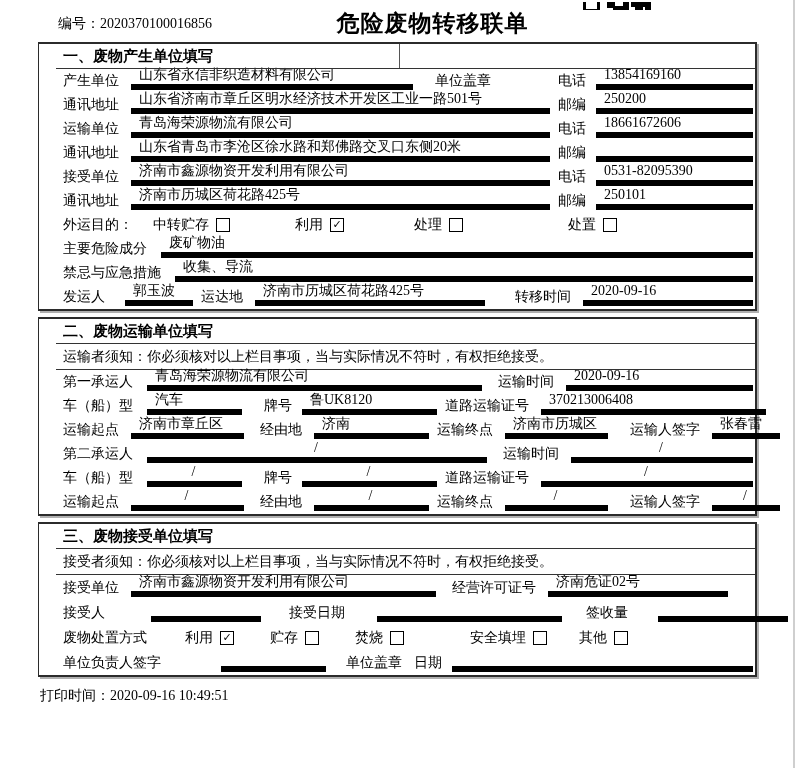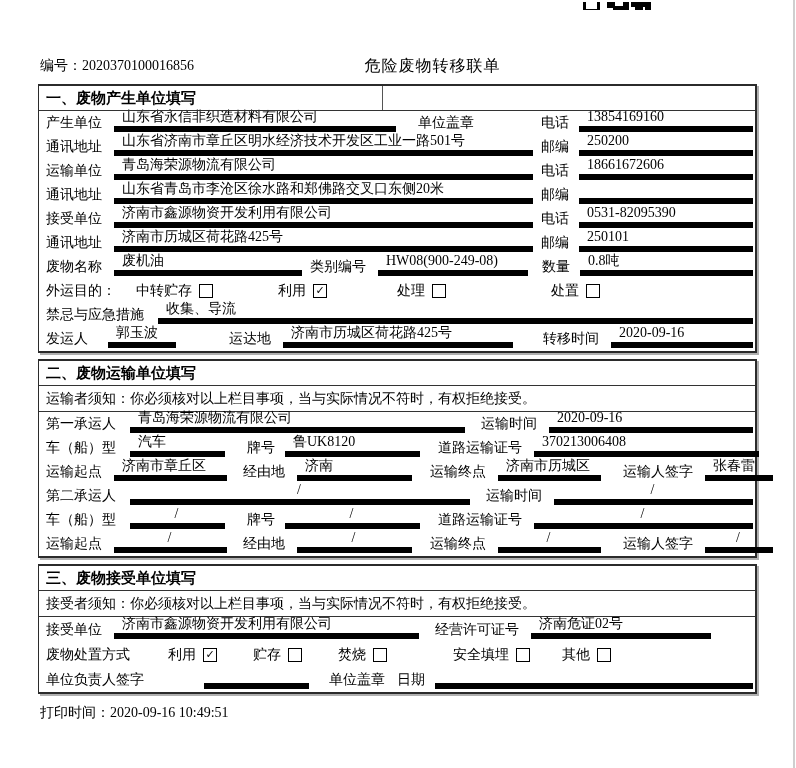--- a/index.html
+++ b/index.html
@@ -7,27 +7,27 @@
     width:796px;height:768px;position:relative;overflow:hidden;
     background:#ffffff;color:#000;
     font-family:"Liberation Serif","DejaVu Serif",serif;
     font-size:14px;
   }
   .doc{padding:9px 0 0 38px;position:relative;}
   .win-edge{position:absolute;right:1px;top:0;bottom:0;width:2px;background:#cfcfcf;}
 
   
   .hdr{position:relative;width:719px;height:33px;}
-  .hdr .no{position:absolute;left:2px;top:6px;white-space:nowrap;}
-  .hdr .title{text-align:center;padding-left:70px;font-size:16px;font-weight:normal;letter-spacing:1px;line-height:30px;margin-top:42px;}
+  .hdr .no{position:absolute;left:20px;top:6px;white-space:nowrap;}
+  .hdr .title{text-align:center;padding-left:70px;font-size:23px;font-weight:bold;letter-spacing:1px;line-height:30px;}
   .qr{position:absolute;top:0;left:583px;width:68px;height:10px;overflow:hidden;}
 
   
   .box{width:719px;border:2px solid #2b2b2b;border-left-width:1px;box-sizing:border-box;
-       box-shadow:2px 2px 0 #b0b0b0;margin-bottom:6px;background:#fff;}
+       box-shadow:2px 2px 0 #b0b0b0;margin-bottom:6px;background:#fff;padding-left:17px;}
   .sec-title{font-weight:bold;font-size:15px;padding:3px 7px 2px 7px;border-bottom:1px solid #333;
              height:25px;box-sizing:border-box;position:relative;}
   .hdr-div{position:absolute;left:343px;top:0;bottom:0;border-left:1px solid #555;}
   .note{padding:4px 7px 3px 7px;border-bottom:1px solid #333;height:26px;box-sizing:border-box;white-space:nowrap;}
 
   
   .row{display:flex;align-items:flex-end;height:24px;padding:0 2px 3px 7px;box-sizing:border-box;}
   .row25{height:25px;}
   .lbl{margin-right:10px;white-space:nowrap;line-height:18px;flex:none;}
   .val{border-bottom:6px solid #000000;padding:0 2px 0 8px;white-space:nowrap;line-height:18px;
@@ -35,23 +35,23 @@
   .fill{flex:1 1 auto;margin-right:0;}
   .ctr{text-align:center;padding-left:0;}
   .left{flex:0 0 495px;display:flex;align-items:flex-end;margin-top:24px;}
   .fillL{flex:1 1 auto;}
 
   .w28{width:28px}.w44{width:44px}.w58{width:58px}.w68{width:68px}.w72{width:72px}.w74{width:74px}
   .w86{width:86px}.w88{width:88px}.w95{width:95px}.w102{width:102px}.w103{width:103px}.w105{width:105px}
   .w110{width:110px}.w113{width:113px}.w115{width:115px}.w130{width:130px}.w132{width:132px}.w135{width:135px}
   .w150{width:150px}.w180{width:180px}.w185{width:185px}.w188{width:188px}.w225{width:225px}.w230{width:230px}
   .w282{width:282px}.w305{width:305px}.w335{width:335px}.w340{width:340px}
-  .ml6{margin-left:6px}.ml8{margin-left:8px}.ml10{margin-left:10px}.ml12{margin-left:12px}.ml14{margin-left:14px}
+  .ml6{margin-left:6px}.ml8{margin-left:8px}.ml10{}.ml12{margin-left:12px}.ml14{margin-left:14px}
   .ml16{margin-left:16px}.ml18{margin-left:18px}.ml20{margin-left:20px}.ml22{margin-left:22px}.ml24{margin-left:24px}.ml34{margin-left:34px}.ml36{margin-left:36px}.ml40{margin-left:32px}.ml42{margin-left:66px}
-  .ml45{margin-left:45px}.ml46{margin-left:46px}.ml65{margin-left:65px}.ml70{margin-left:70px}
+  .ml45{}.ml46{margin-left:46px}.ml65{margin-left:65px}.ml70{margin-left:70px}
   .ml105{margin-left:105px}.ml135{}
 
   
   .opt{display:flex;align-items:flex-end;flex:none;}
   .opt .lbl{margin-right:0;}
   .cb{display:inline-block;width:12px;height:12px;border:1px solid #000;margin:0 0 2px 7px;
       line-height:12px;font-size:11px;text-align:center;flex:none;
       font-family:"DejaVu Sans",sans-serif;}
   .cb.on::after{content:"✓";}
 
@@ -132,28 +132,20 @@
 
     <div class="row">
       <div class="left">
         <span class="lbl w58">通讯地址</span>
         <span class="val fillL">济南市历城区荷花路425号</span>
       </div>
       <span class="lbl w28">邮编</span>
       <span class="val fill">250101</span>
     </div>
 
-    <div class="row">
-      <span class="lbl w58">废物名称</span>
-      <span class="val w188">废机油</span>
-      <span class="lbl w58">类别编号</span>
-      <span class="val w150">HW08(900-249-08)</span>
-      <span class="lbl w28 ml6">数量</span>
-      <span class="val fill">0.8吨</span>
-    </div>
 
 
     <div class="row">
       <span class="lbl w72">外运目的：</span>
       <span class="opt ml8">
         <span class="lbl">中转贮存</span>
           <span class="cb"></span>
       </span>
       <span class="opt ml65">
         <span class="lbl">利用</span>
@@ -162,20 +154,24 @@
       <span class="opt ml70">
         <span class="lbl">处理</span>
           <span class="cb"></span>
       </span>
       <span class="opt ml105">
         <span class="lbl">处置</span>
           <span class="cb"></span>
       </span>
     </div>
 
+    <div class="row">
+      <span class="lbl w88">主要危险成分</span>
+      <span class="val fill">废矿物油</span>
+    </div>
 
     <div class="row">
       <span class="lbl w102">禁忌与应急措施</span>
       <span class="val fill">收集、导流</span>
     </div>
 
 
     <div class="row">
       <span class="lbl w44">发运人</span>
       <span class="val w68 ml8">郭玉波</span>
@@ -249,20 +245,28 @@
     <div class="sec-title">三、废物接受单位填写</div>
     <div class="note">接受者须知：你必须核对以上栏目事项，当与实际情况不符时，有权拒绝接受。</div>
 
     <div class="row row25">
       <span class="lbl w58">接受单位</span>
       <span class="val w305">济南市鑫源物资开发利用有限公司</span>
       <span class="lbl w86 ml8">经营许可证号</span>
       <span class="val w180">济南危证02号</span>
     </div>
 
+    <div class="row row25">
+      <span class="lbl w44">接受人</span>
+      <span class="val w110 ml34"></span>
+      <span class="lbl w58 ml20">接受日期</span>
+      <span class="val w185 ml20"></span>
+      <span class="lbl w44 ml16">签收量</span>
+      <span class="val w130 ml18"></span>
+    </div>
 
     <div class="row row25">
       <span class="lbl w88">废物处置方式</span>
       <span class="opt ml24">
         <span class="lbl">利用</span>
           <span class="cb on"></span>
       </span>
       <span class="opt ml36">
         <span class="lbl">贮存</span>
           <span class="cb"></span>

